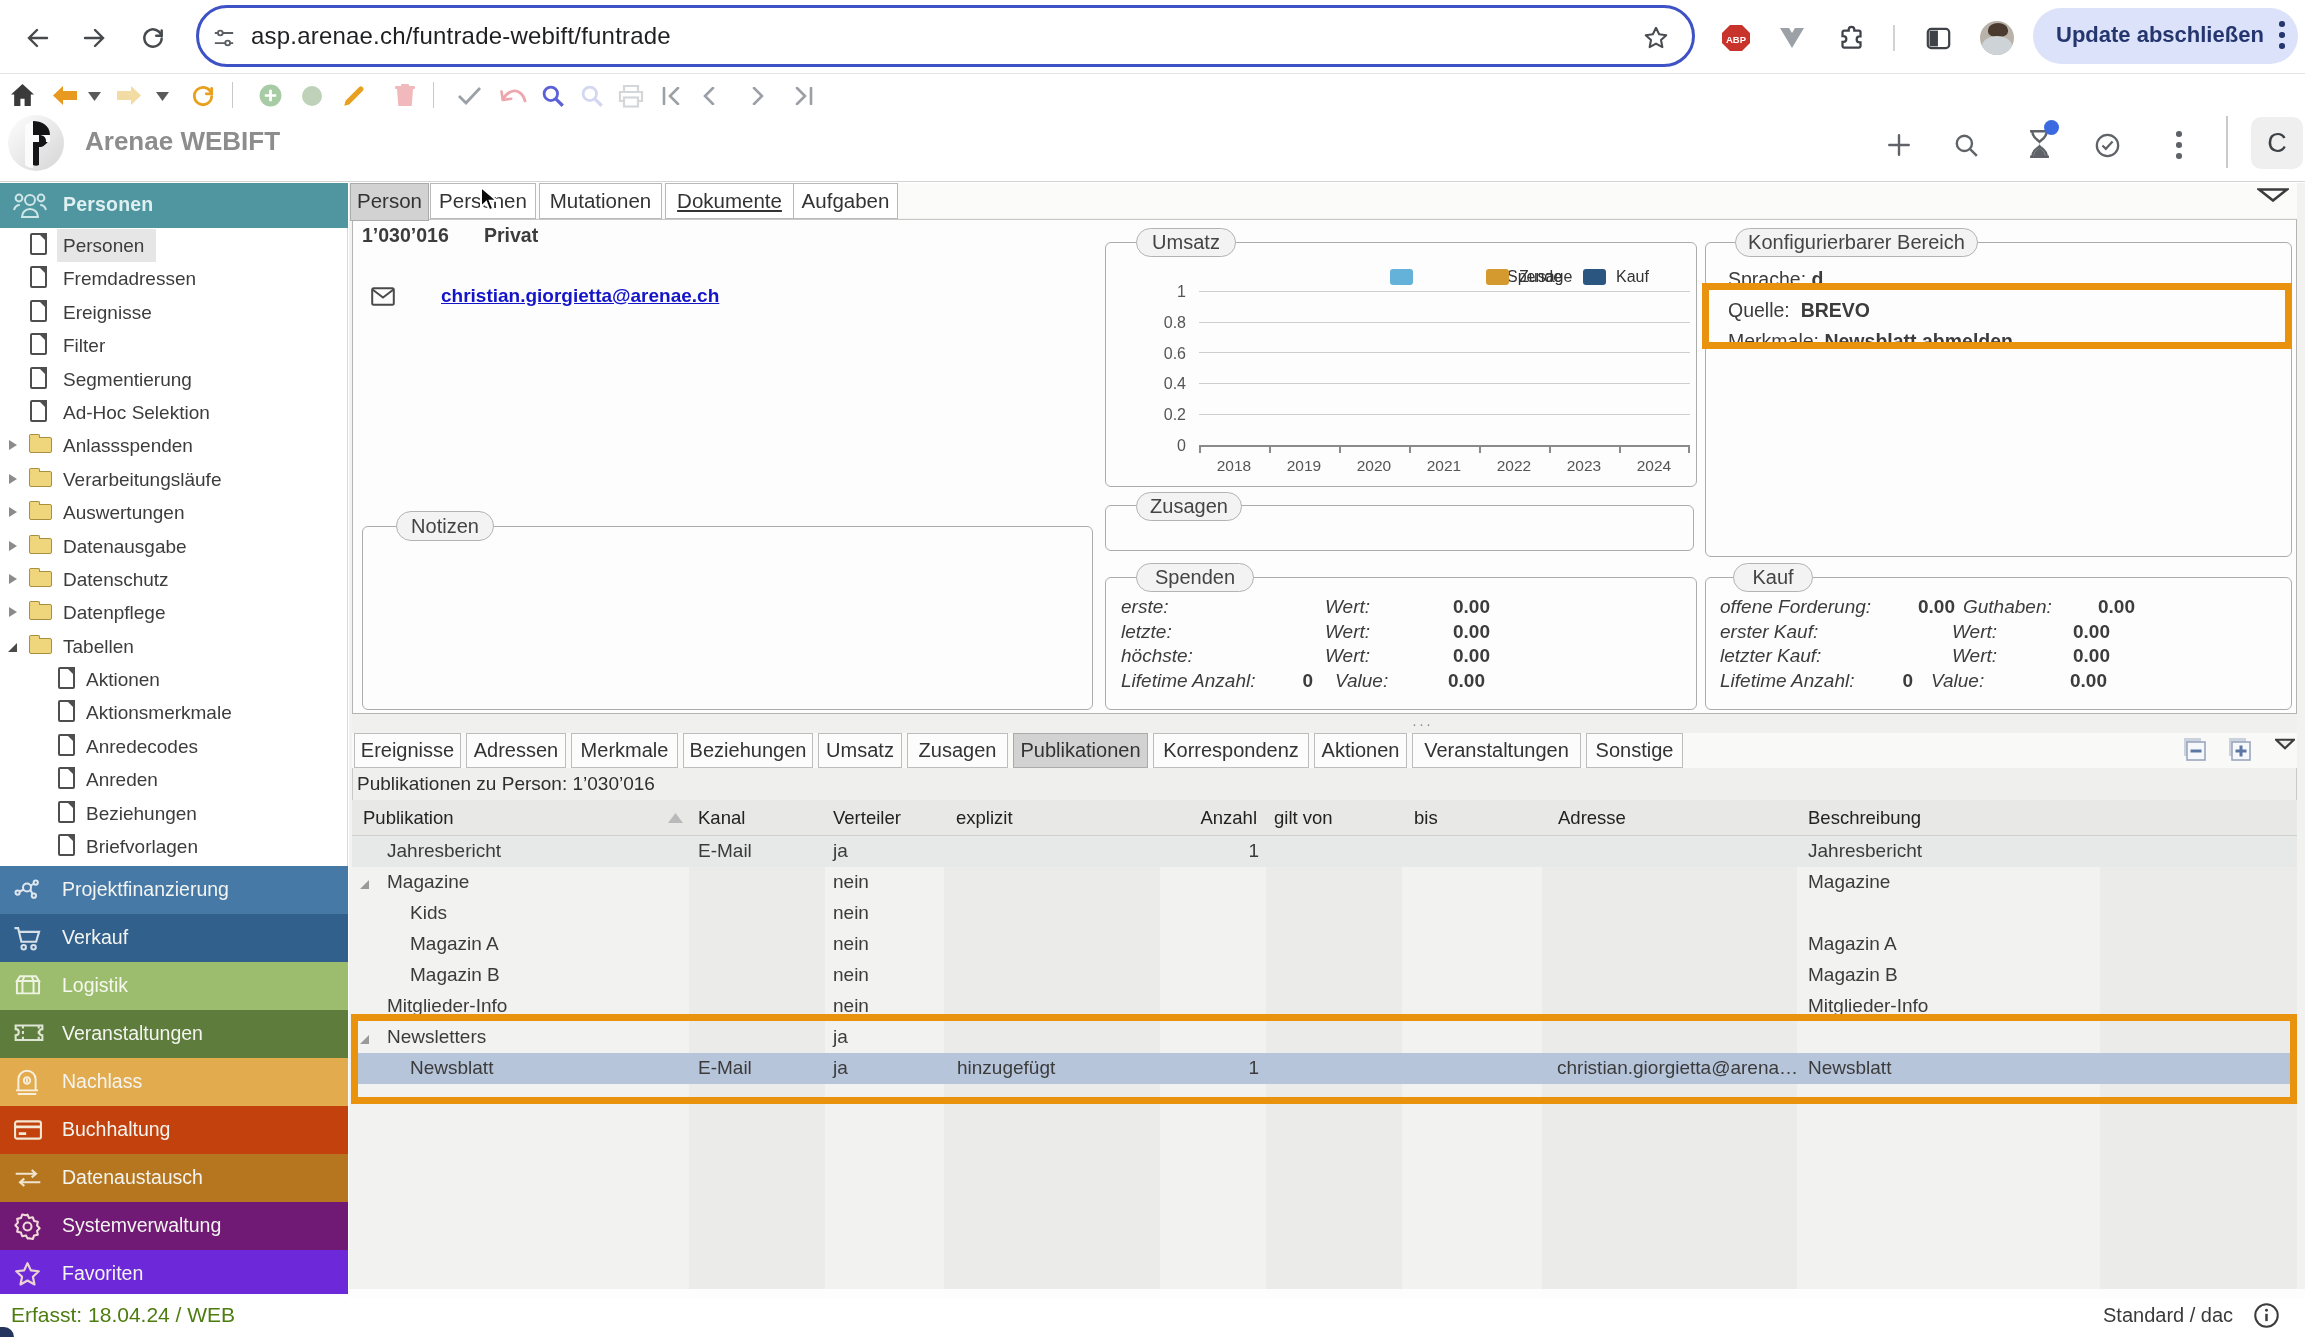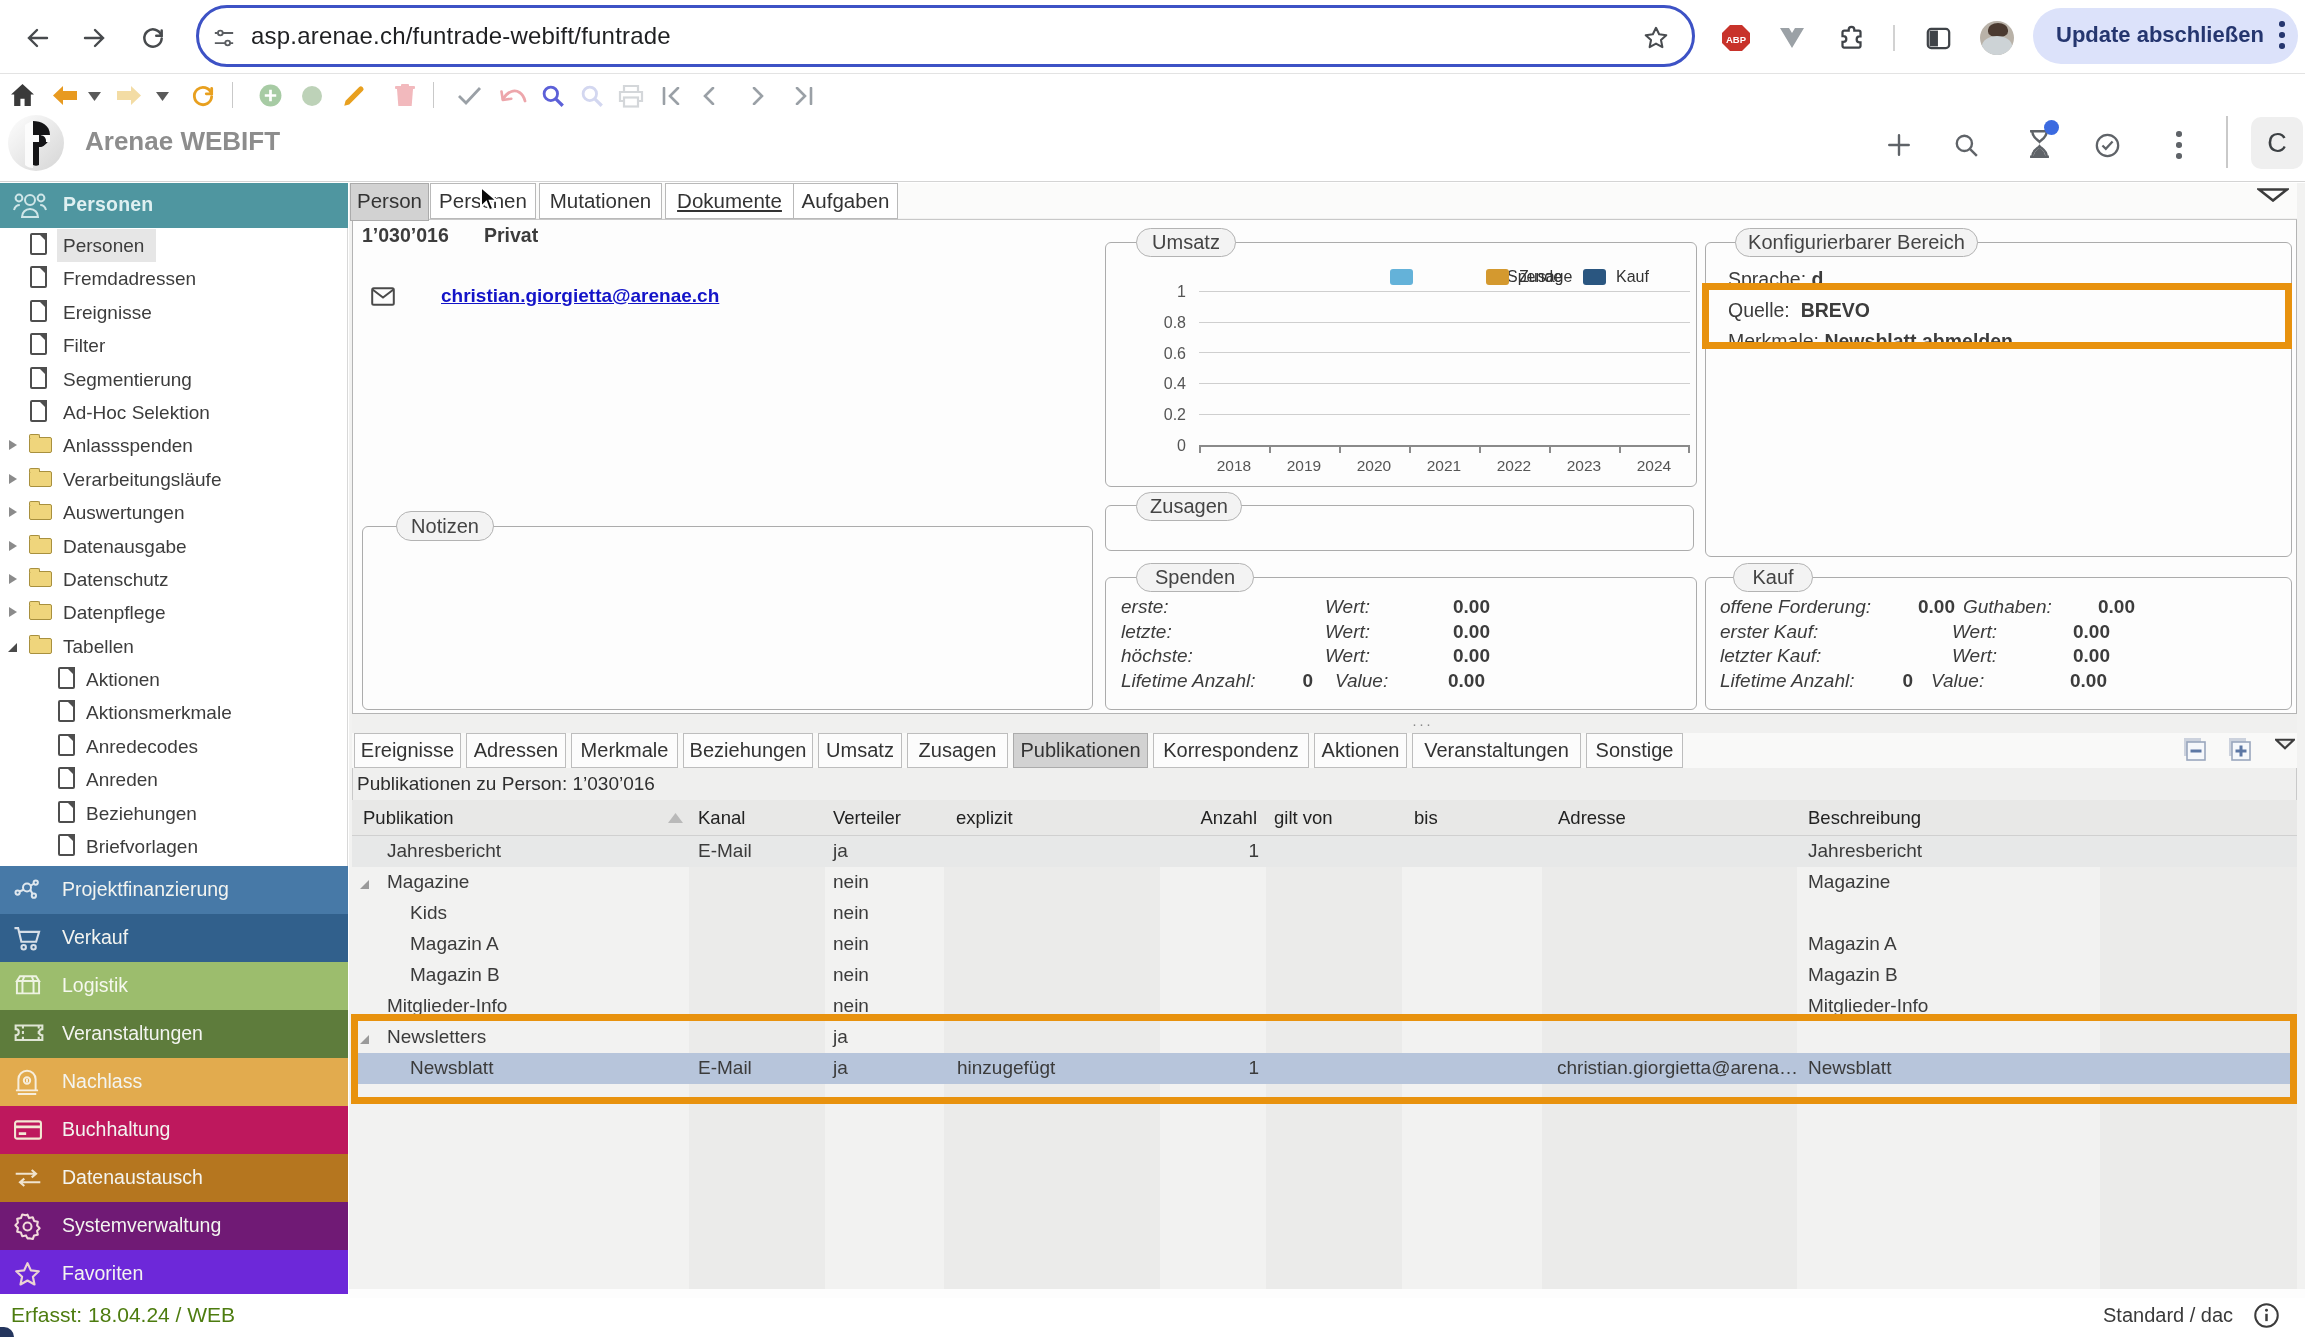--- a/index.html
+++ b/index.html
@@ -375,21 +375,21 @@
       </div>
   <div class="sbsec" style="top:1058px; background:#e2ab4e;">
         <svg class="ic" width="30" height="32" viewBox="0 0 24 26" fill="none" stroke="#f7eedd" stroke-width="1.6">
           <path d="M5 19V10a7 7 0 0 1 14 0v9"></path>
           <path d="M3 19h18M4.5 22h15"></path>
           <circle cx="12" cy="11" r="2.6"></circle>
           <path d="M12 9.5v3"></path>
         </svg>
         <span class="t">Nachlass</span>
       </div>
-  <div class="sbsec" style="top:1106px; background:#be185d;">
+  <div class="sbsec" style="top:1106px; background:#c2410c;">
         <svg class="ic" width="32" height="30" viewBox="0 0 26 24" fill="none" stroke="#f3e8d4" stroke-width="1.7">
           <rect x="2.5" y="5" width="21" height="14" rx="1.6"></rect>
           <path d="M2.5 9.4h21M5.5 15h6" stroke-width="2.2"></path>
         </svg>
         <span class="t">Buchhaltung</span>
       </div>
   <div class="sbsec" style="top:1154px; background:#b5761f;">
         <svg class="ic" width="32" height="30" viewBox="0 0 26 24" fill="none" stroke="#f0e4cf" stroke-width="1.7">
           <path d="M3 8.5h16M16 5.5l3.5 3-3.5 3"></path>
           <path d="M23 15.5H7M10 12.5l-3.5 3 3.5 3"></path>

